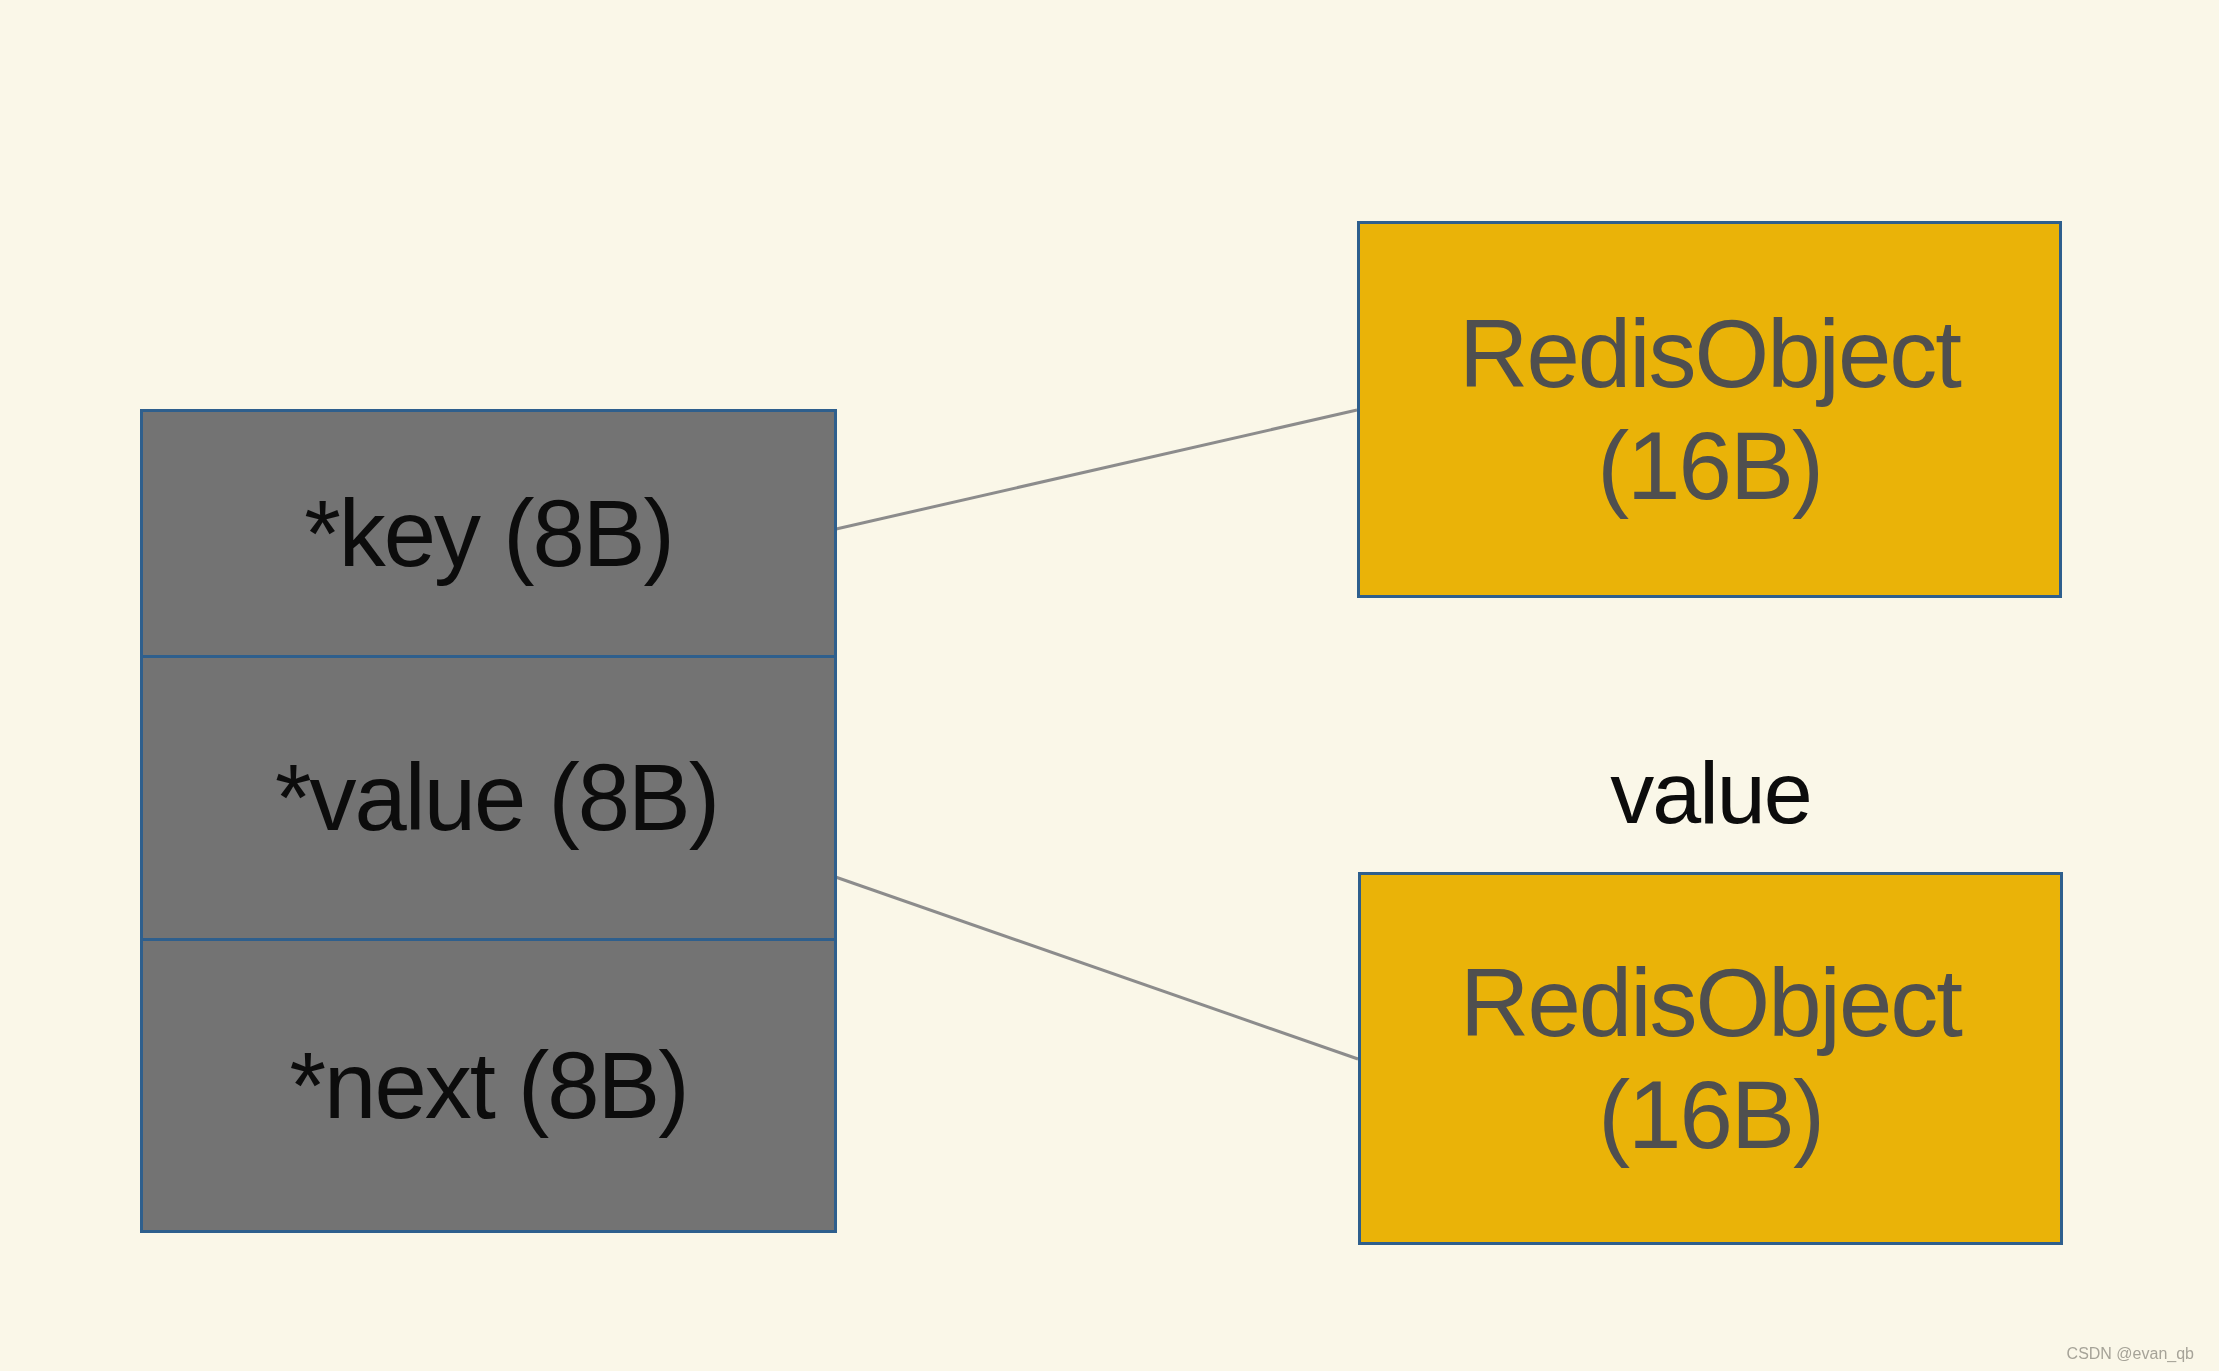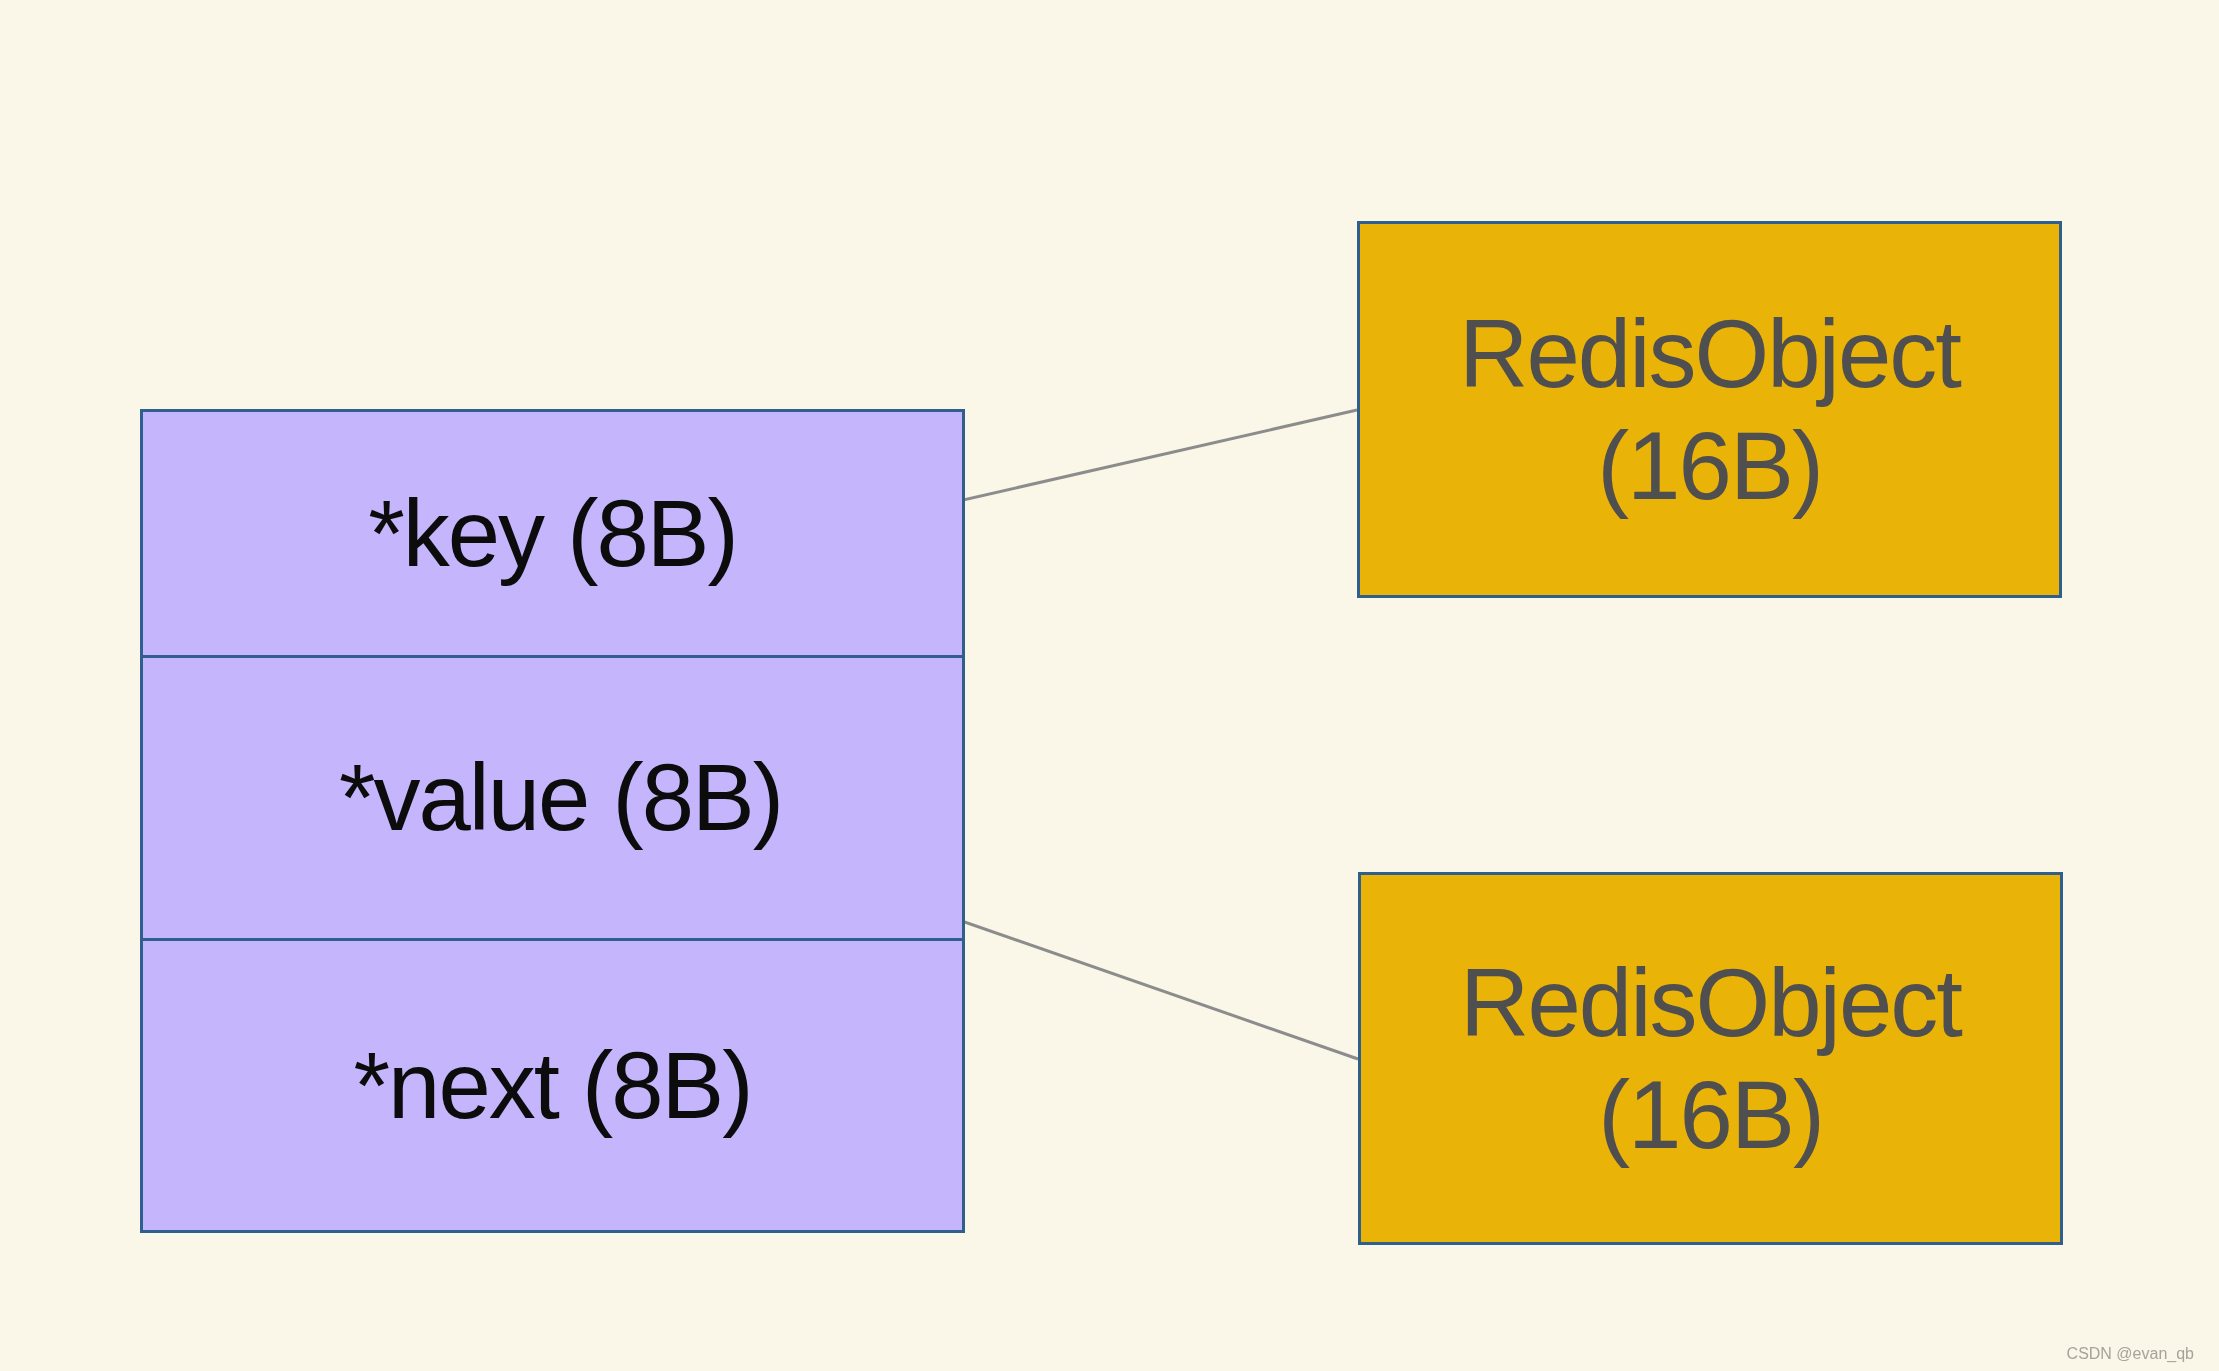--- a/index.html
+++ b/index.html
@@ -16,25 +16,25 @@
     height: 1371px;
     background: #faf7e8;
     font-family: "Liberation Sans", sans-serif;
   }
 
   
   .dictentry {
     position: absolute;
     left: 140px;
     top: 409px;
-    width: 825px;
+    width: 697px;
     height: 824px;
     box-sizing: border-box;
     border: 3px solid #2e5f8d;
-    background: #c4b5fd;
+    background: #737373;
     display: flex;
     flex-direction: column;
   }
   .dictentry .cell {
     display: flex;
     align-items: center;
     justify-content: center;
     font-size: 94px;
     letter-spacing: -2px;
     color: #0c0c0c;
@@ -117,20 +117,21 @@
     <div class="cell cell-next">
       <span>*next (8B)</span>
     </div>
   </div>
 
   <div class="objbox key-box">
     <div>RedisObject</div>
     <div>(16B)</div>
   </div>
 
+  <div class="objlabel value-label">value</div>
   <div class="objbox value-box">
     <div>RedisObject</div>
     <div>(16B)</div>
   </div>
 
   <div class="watermark">CSDN @evan_qb</div>
 
 </div>
 
 </body></html>

